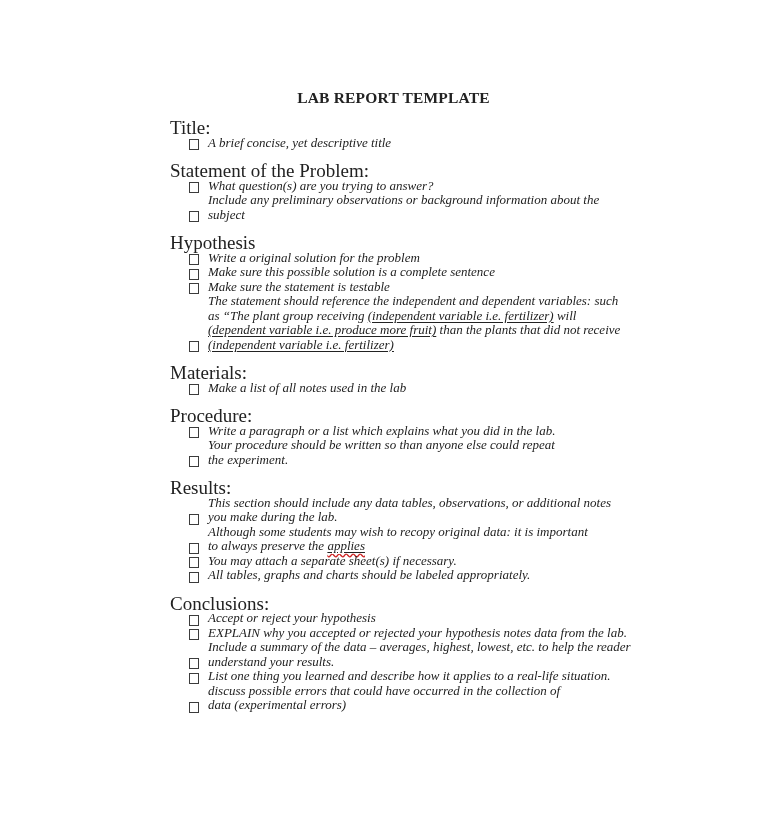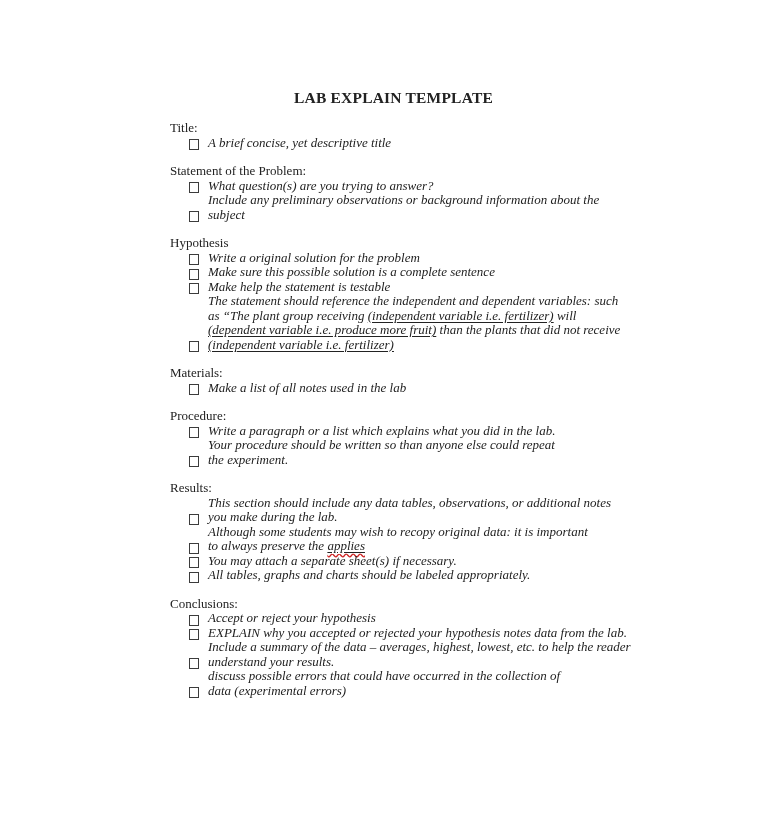--- a/index.html
+++ b/index.html
@@ -16,21 +16,21 @@
   .doc-title {
     font-weight:bold;
     font-size:15.5px;
     line-height:16px;
     letter-spacing:0.2px;
     text-align:center;
     margin:0 0 15px 0;
   }
   .section { margin-top:14px; }
   .heading {
-    font-size:13px;
+    font-size:19px;
     line-height:14.5px;
     white-space:pre;
   }
   ul.items { list-style:none; margin:0; padding:0 0 0 19px; }
   ul.items li { display:flex; align-items:flex-end; }
   .cb {
     flex:none;
     width:8px; height:9px;
     border:1px solid #3c3c3c;
     margin:2.5px 9px 0 0;
@@ -42,21 +42,21 @@
     line-height:14.5px;
     white-space:pre;
   }
   .u  { text-decoration:underline; text-underline-offset:2px; }
   .sq { text-decoration:underline wavy #cc2222; text-underline-offset:3px; }
 </style>
 </head>
 <body>
 
 <div class="page">
-  <div class="doc-title">LAB EXPLAIN TEMPLATE</div>
+  <div class="doc-title">LAB REPORT TEMPLATE</div>
   <div id="sections">
       <section class="section">
         <div class="heading">Title:</div>
         <ul class="items">
           <li>
             <span class="cb"></span>
             <span class="itext">A brief concise, yet descriptive title</span>
           </li>
         </ul>
       </section>
@@ -80,21 +80,21 @@
           <li>
             <span class="cb"></span>
             <span class="itext">Write a original solution for the problem</span>
           </li>
           <li>
             <span class="cb"></span>
             <span class="itext">Make sure this possible solution is a complete sentence</span>
           </li>
           <li>
             <span class="cb"></span>
-            <span class="itext">Make help the statement is testable</span>
+            <span class="itext">Make sure the statement is testable</span>
           </li>
           <li>
             <span class="cb"></span>
             <span class="itext">The statement should reference the independent and dependent variables: such
 as “The plant group receiving <span class="u">(independent variable i.e. fertilizer)</span> will
 <span class="u">(dependent variable i.e. produce more fruit)</span> than the plants that did not receive
 <span class="u">(independent variable i.e. fertilizer)</span></span>
           </li>
         </ul>
       </section>
@@ -155,19 +155,23 @@
             <span class="cb"></span>
             <span class="itext">EXPLAIN why you accepted or rejected your hypothesis notes data from the lab.</span>
           </li>
           <li>
             <span class="cb"></span>
             <span class="itext">Include a summary of the data – averages, highest, lowest, etc. to help the reader
 understand your results.</span>
           </li>
           <li>
             <span class="cb"></span>
+            <span class="itext">List one thing you learned and describe how it applies to a real-life situation.</span>
+          </li>
+          <li>
+            <span class="cb"></span>
             <span class="itext">discuss possible errors that could have occurred in the collection of
 data (experimental errors)</span>
           </li>
         </ul>
       </section>
     </div>
 </div>
 
 </body></html>

